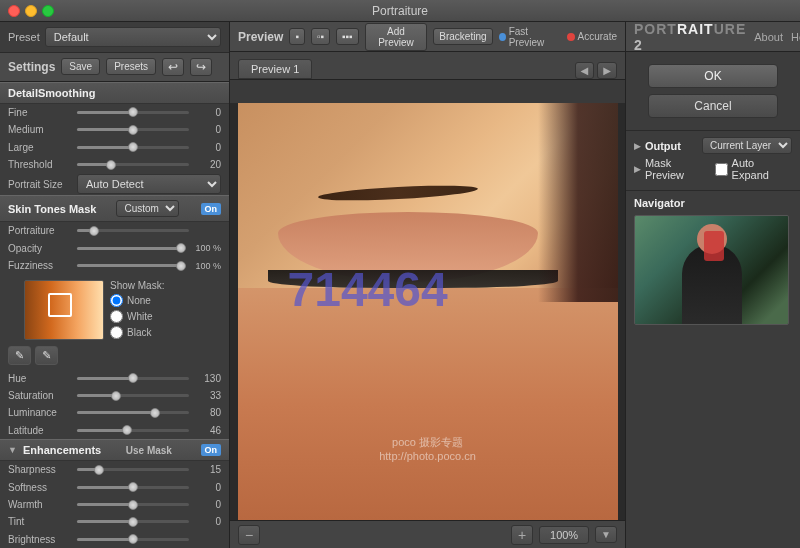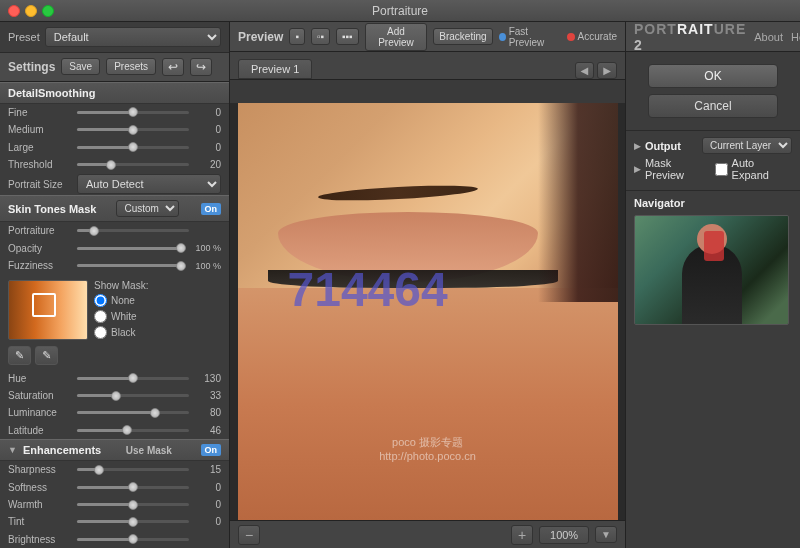--- a/index.html
+++ b/index.html
@@ -192,21 +192,21 @@
       border: 1px solid #333;
       border-radius: 3px;
       color: #ddd;
       font-size: 10px;
       padding: 1px 3px;
       cursor: pointer;
     }
 
     
     #color-swatch-area {
-      padding: 6px 8px;
+      padding: 6px 24px;
       display: flex;
       gap: 6px;
       align-items: flex-start;
     }
     #color-gradient {
       width: 80px;
       height: 60px;
       background: linear-gradient(to right, #8B4513, #D2691E, #F4A460, #FFDEAD);
       border: 1px solid #555;
       border-radius: 2px;

